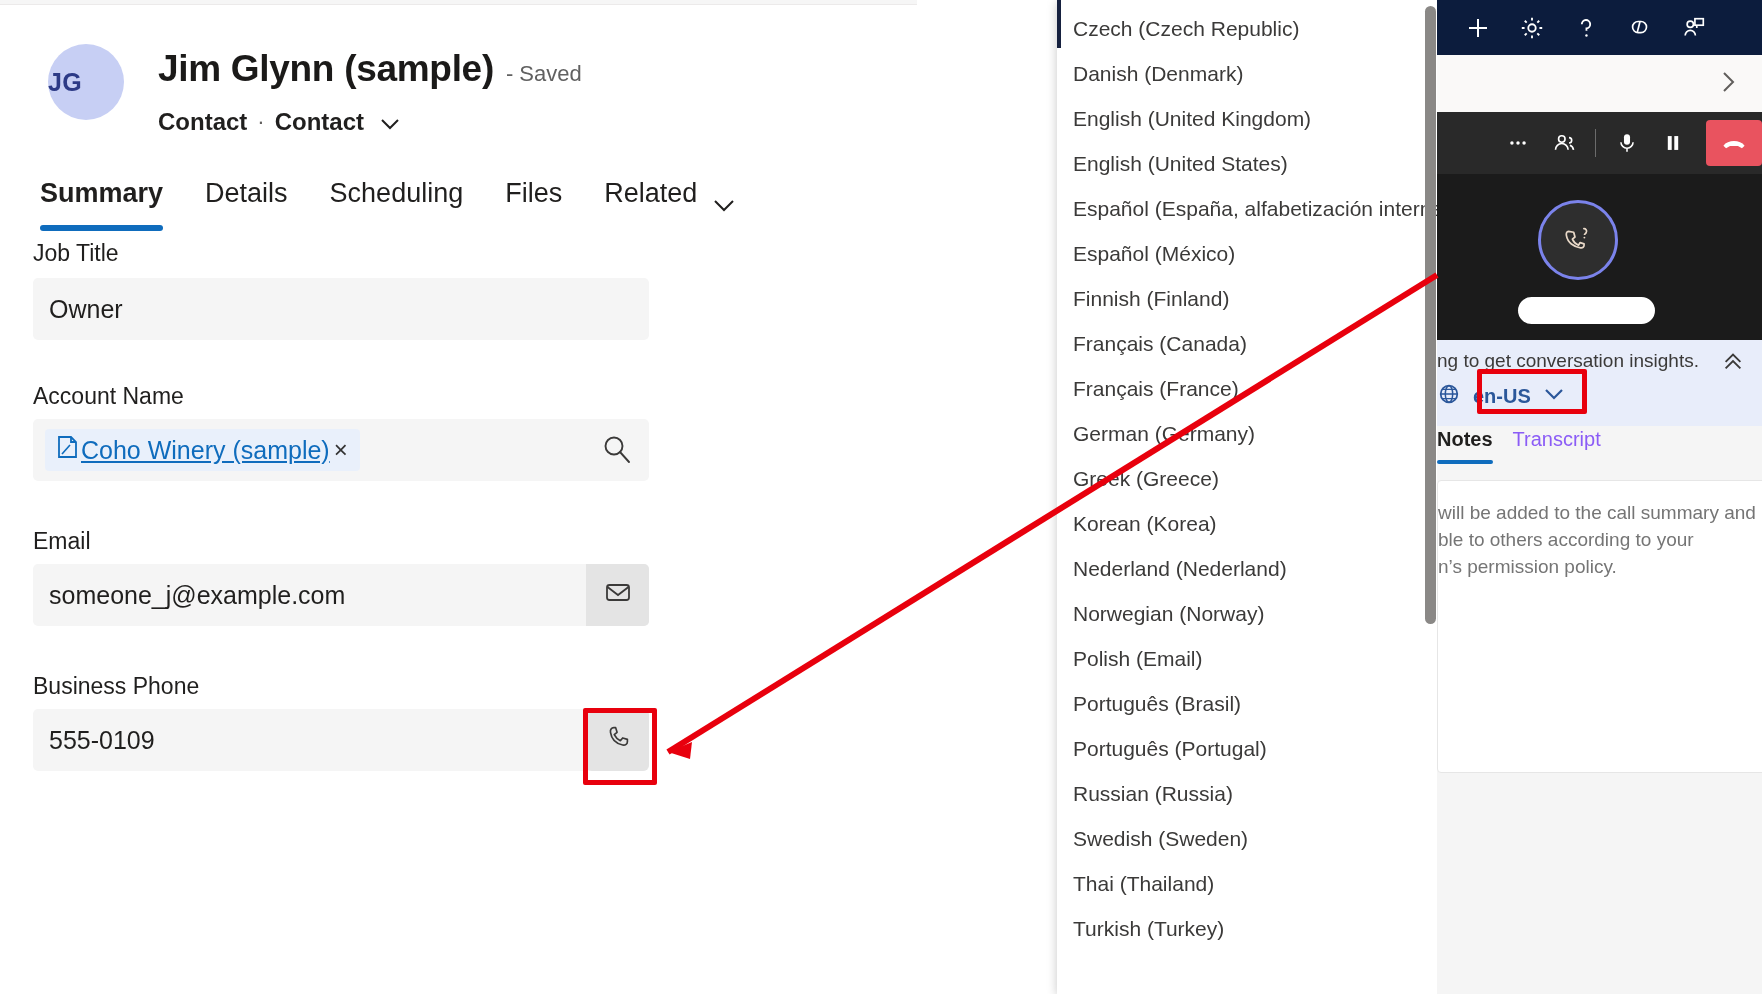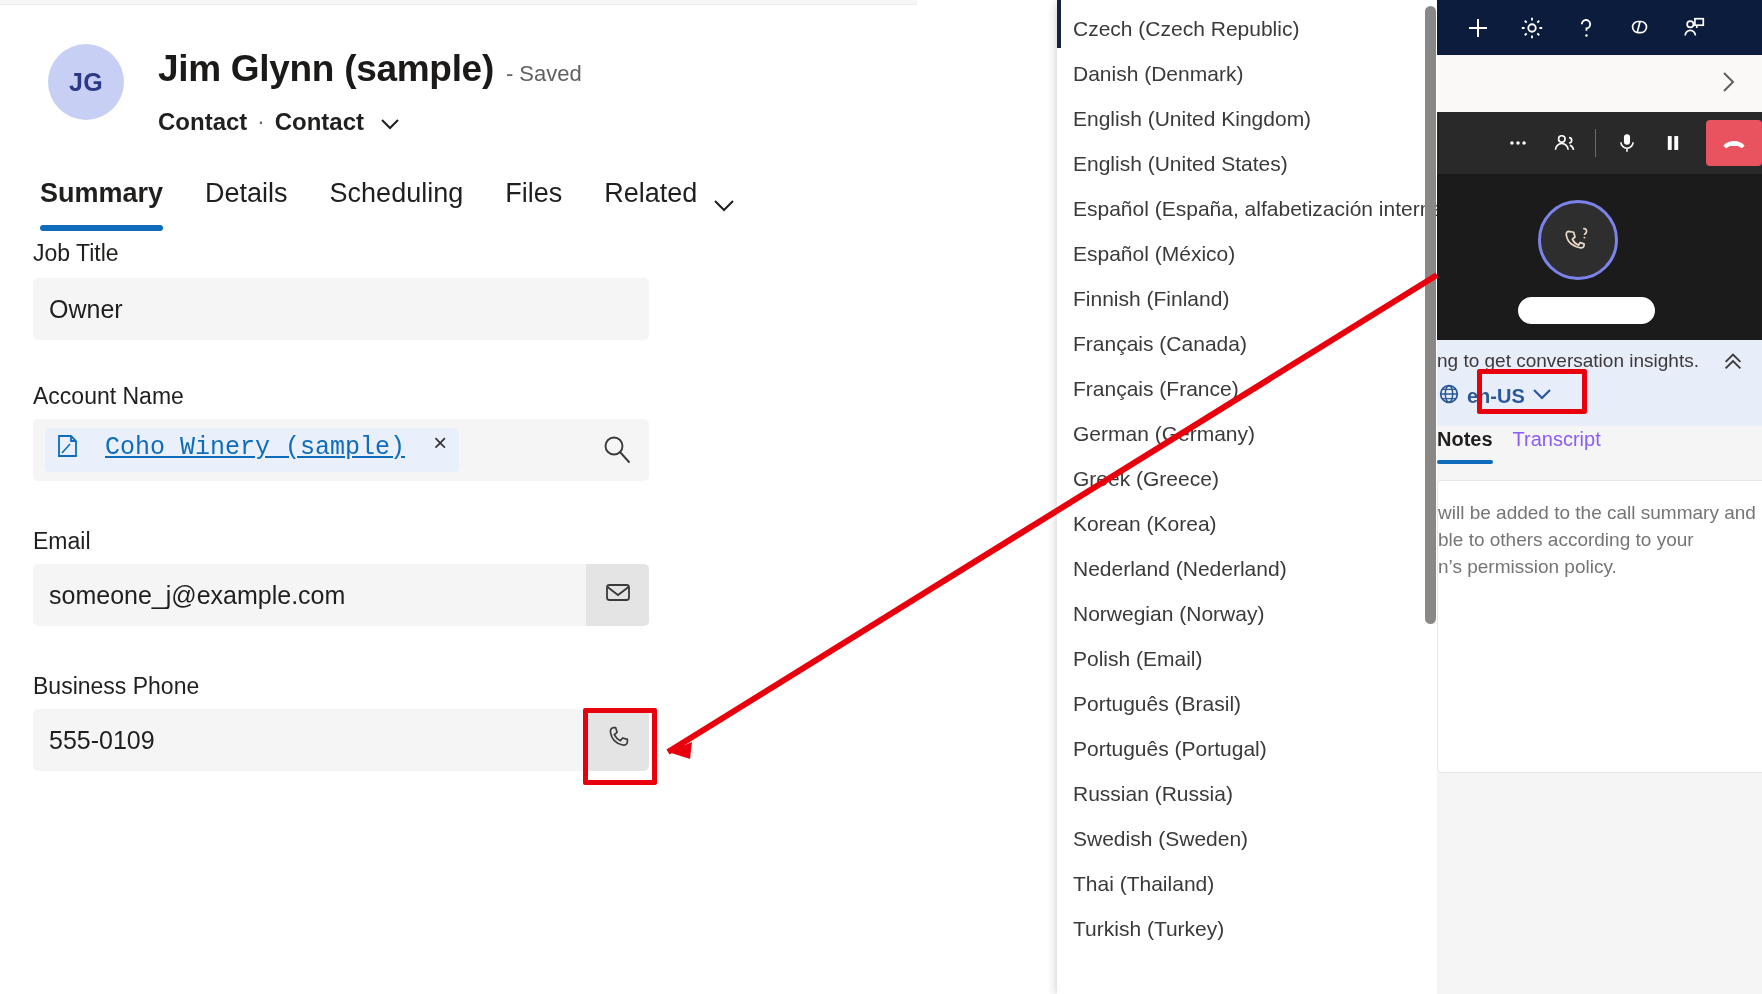--- a/index.html
+++ b/index.html
@@ -22,21 +22,21 @@
     position: absolute; left: 0; top: 0; width: 917px; height: 5px;
     background: #f6f6f6; border-bottom: 1px solid #eceaea;
   }
 
   .crm-header { position: absolute; left: 0; top: 8px; width: 917px; height: 160px; }
 
   .avatar {
     position: absolute; left: 48px; top: 36px;
     width: 76px; height: 76px; border-radius: 50%;
     background: #c7cff4;
-    display: flex; align-items: center; justify-content: center;
+    display: flex; align-items: center; justify-content: flex-start;
     color: #2c3a86; font-size: 25px; font-weight: 600; letter-spacing: .3px;
   }
 
   .title-row { position: absolute; left: 158px; top: 40px; display: flex; align-items: baseline; }
   .rec-title { font-size: 37px; font-weight: 700; color: #1b1a19; letter-spacing: -0.3px; }
   .rec-saved { font-size: 22px; color: #616161; margin-left: 12px; font-weight: 400; }
 
   .sub-row { position: absolute; left: 158px; top: 100px; display: flex; align-items: center; gap: 10px; }
   .sub-item { font-size: 24px; color: #201f1e; font-weight: 600; }
   .sub-dot { font-size: 22px; color: #605e5c; }
@@ -68,24 +68,23 @@
     position: relative; height: 62px; background: #f5f5f5; border-radius: 5px;
     display: flex; align-items: center; padding: 0 16px;
     font-size: 25px; color: #201f1e;
   }
 
   .field-job { top: 4px; }
   .field-job .field-label { position: relative; top: -2px; }
 
   .field-account { top: 145px; }
   .lookup-chip {
-    display: flex; gap: 24px;
+    display: flex; align-items: center; gap: 0;
     background: #e9f0fb; border-radius: 4px; padding: 5px 12px 5px 10px;
     margin-left: -4px;
-    font-family: Liberation Mono, monospace;
   }
   .lookup-text {
     font-size: 25px; color: #0f6cbd; text-decoration: underline; white-space: nowrap;
   }
   .chip-x { font-size: 24px; color: #333; line-height: 1; margin-left: 4px; cursor: pointer; }
   .search-btn {
     position: absolute; right: 14px; top: 50%; transform: translateY(-50%);
     width: 36px; height: 36px; display: flex; align-items: center; justify-content: center;
   }
 
@@ -176,21 +175,21 @@
     background: #e8edfa;
   }
   .insights-text {
     position: absolute; left: 0; top: 10px; font-size: 19px; color: #3b3a39; white-space: nowrap;
   }
   .insights-collapse {
     position: absolute; right: 16px; top: 8px; width: 26px; height: 26px;
     display: flex; align-items: center; justify-content: center;
   }
   .lang-pill {
-    position: absolute; left: 0px; top: 42px; display: flex; align-items: center; gap: 6px;
+    position: absolute; left: 0px; top: 42px; display: flex; align-items: center; gap: 12px;
   }
   .lang-pill-text { font-size: 20px; color: #2b579a; font-weight: 600; }
 
   .nt-tabs {
     position: absolute; left: 0; top: 428px; width: 360px; height: 44px;
     display: flex; align-items: flex-start; gap: 20px; background: #f5f5f5;
   }
   .nt-tab { font-size: 20px; color: #8b5cf6; position: relative; padding-bottom: 4px; }
   .nt-tab.active { font-weight: 700; color: #201f1e; }
   .nt-tab.active::after {

